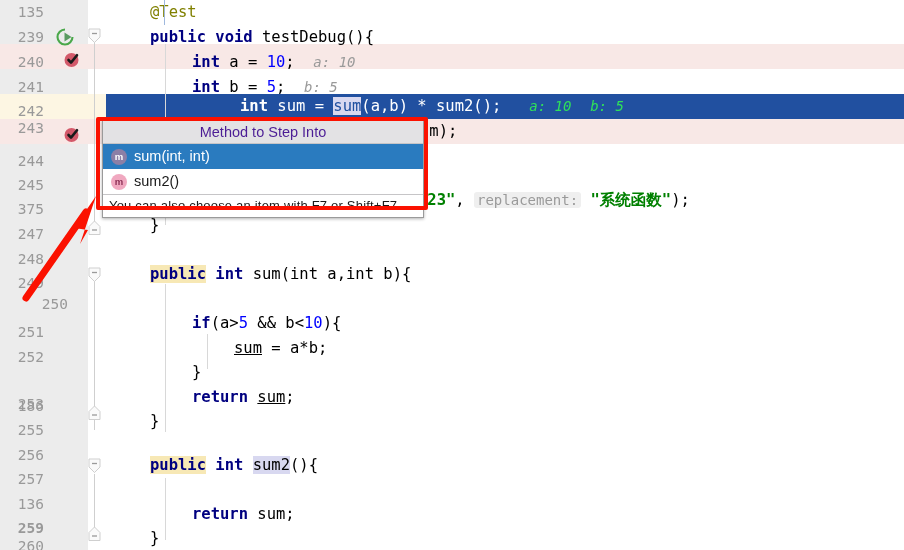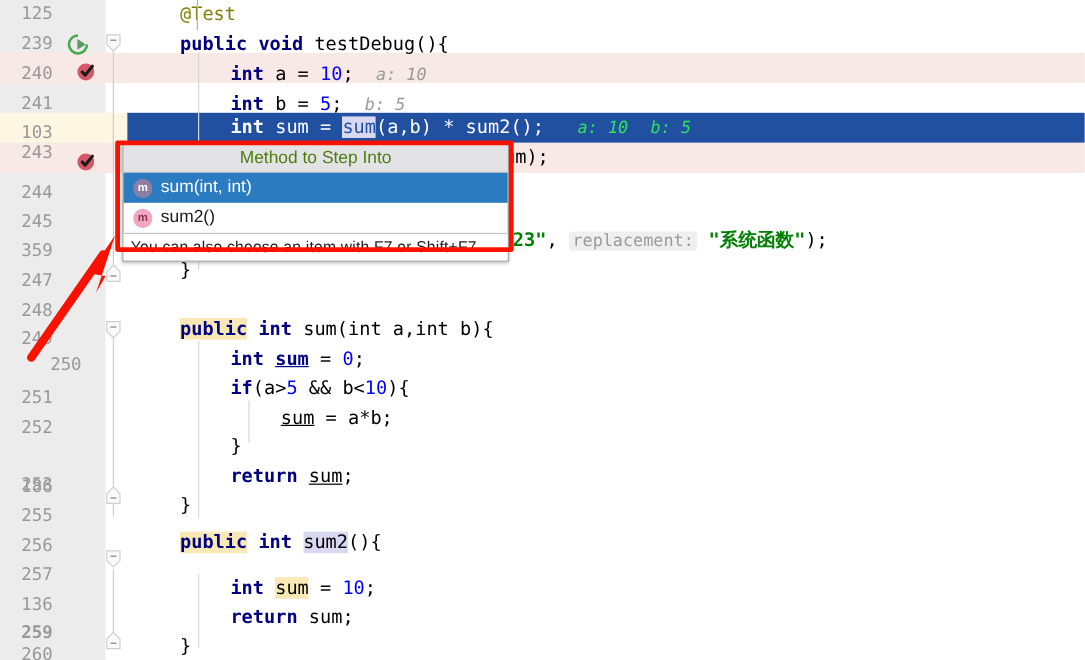--- a/index.html
+++ b/index.html
@@ -53,21 +53,21 @@
   .num{color:#0000ff;}
   .str{color:#008000;font-weight:bold;}
   .ann{color:#808000;}
   .hint{color:#9a9a9a;font-style:italic;font-size:14px;}
   .hintbox{color:#9a9a9a;background:#efefef;border-radius:3px;padding:0 3px;font-style:normal;font-size:14px;}
   .hl-tan{background:#f7e8b5;}
   .hl-lav{background:#d8d8f0;}
   .und{text-decoration:underline;}
 
   
-  .sel-text{color:#ffffff;}
+  .sel-text{color:#ffffff;margin-left:48px;}
   .sel-text .kw{color:#ffffff;font-weight:bold;}
   .sel-hl{background:#d8d8f0;color:#2150a0;}
   .sel-hint{color:#2fe05a;font-style:italic;font-size:14px;}
 
   
   .selbar{position:absolute;top:0;width:3px;height:25px;background:#ffffff;}
 
   
   .gicon{position:absolute;width:22px;height:22px;}
 
@@ -78,21 +78,21 @@
   
   .popup{
     position:absolute;
     background:#ffffff;
     border:1px solid #9a9a9a;
     box-shadow:0 1px 3px rgba(0,0,0,.30);
     font-family:"Liberation Sans", sans-serif;
   }
   .popup-title{
     height:22px;line-height:22px;text-align:center;
-    background:#e3e2e4;color:#4d7c0f;font-size:14.5px;
+    background:#e3e2e4;color:#4c1d95;font-size:14.5px;
     border-bottom:1px solid #c6c5c7;
   }
   .popup-item{
     height:25px;line-height:25px;font-size:14.5px;color:#1a1a1a;
     display:flex;align-items:center;padding-left:8px;
   }
   .popup-item.selected{background:#2a7bbf;color:#ffffff;}
   .micon{
     width:16px;height:16px;border-radius:50%;
     display:inline-flex;align-items:center;justify-content:center;
@@ -126,29 +126,29 @@
   <div class="editor-area"></div>
 
   <div class="row rowbg-bp" style="top:44px;"></div>
   <div class="row rowbg-sel" style="top:94px;left:106px;"></div>
   <div class="row rowbg-bp" style="top:119px;"></div>
 
   <div class="row rowbg-bp" style="top:44px;left:0;width:106px;right:auto;"></div>
   <div class="row rowbg-bp" style="top:119px;left:0;width:106px;right:auto;"></div>
   <div class="row rowbg-cur" style="top:94px;left:0;width:106px;right:auto;"></div>
 
-  <div class="lnum" style="top:0px;">125</div>
+  <div class="lnum" style="top:0px;">135</div>
   <div class="lnum" style="top:25px;">239</div>
   <div class="lnum" style="top:50px;">240</div>
   <div class="lnum" style="top:75px;">241</div>
-  <div class="lnum" style="top:99px;">103</div>
+  <div class="lnum" style="top:99px;">242</div>
   <div class="lnum" style="top:116px;">243</div>
   <div class="lnum" style="top:149px;">244</div>
   <div class="lnum" style="top:173px;text-align:right;">245</div>
-  <div class="lnum" style="top:197px;">359</div>
+  <div class="lnum" style="top:197px;">375</div>
   <div class="lnum" style="top:222px;">247</div>
   <div class="lnum" style="top:247px;">248</div>
   <div class="lnum" style="top:271px;">249</div>
   <div class="lnum" style="top:292px;margin-left:24px;">250</div>
   <div class="lnum" style="top:320px;">251</div>
   <div class="lnum" style="top:345px;">252</div>
   <div class="lnum" style="top:358px;margin-top:34px;">253</div>
   <div class="lnum" style="top:394px;">186</div>
   <div class="lnum" style="top:418px;">255</div>
   <div class="lnum" style="top:443px;">256</div>
@@ -238,35 +238,33 @@
   <div class="code sel-text" style="left:192px;top:94px;"><span class="kw">int</span><span> sum = </span><span class="sel-hl">sum</span><span>(a,b)</span><span> * </span><span>sum2();</span>   <span class="sel-hint">a: 10</span>  <span class="sel-hint">b: 5</span></div>
 
   <div class="code" style="left:420px;top:119px;"><span>um);</span></div>
 
   <div class="code" style="left:418px;top:188px;"><span class="str">123"</span><span>, </span><span class="hintbox">replacement:</span> <span class="str">"系统函数"</span><span>);</span></div>
 
   <div class="code" style="left:150px;top:213px;"><span>}</span></div>
 
   <div class="code" style="left:150px;top:262px;"><span class="kw hl-tan">public</span> <span class="kw">int</span><span> sum(int a,int b){</span></div>
 
-  <div class="code" style="left:192px;top:287px;"><span class="kw">int</span> <span class="kw und">sum</span><span> = </span><span class="num">0</span><span>;</span></div>
 
   <div class="code" style="left:192px;top:311px;"><span class="kw">if</span><span>(a&gt;</span><span class="num">5</span><span> &amp;&amp; b&lt;</span><span class="num">10</span><span>){</span></div>
 
   <div class="code" style="left:234px;top:336px;"><span class="und">sum</span><span> = a*b;</span></div>
 
   <div class="code" style="left:192px;top:360px;"><span>}</span></div>
 
   <div class="code" style="left:192px;top:385px;"><span class="kw">return</span> <span class="und">sum</span><span>;</span></div>
 
   <div class="code" style="left:150px;top:409px;"><span>}</span></div>
 
-  <div class="code" style="left:150px;top:440px;"><span class="kw hl-tan">public</span> <span class="kw">int</span> <span class="hl-lav">sum2</span><span>(){</span></div>
-
-  <div class="code" style="left:192px;top:478px;"><span class="kw">int</span> <span class="hl-tan">sum</span><span> = </span><span class="num">10</span><span>;</span></div>
+  <div class="code" style="left:150px;top:453px;"><span class="kw hl-tan">public</span> <span class="kw">int</span> <span class="hl-lav">sum2</span><span>(){</span></div>
+
 
   <div class="code" style="left:192px;top:502px;"><span class="kw">return</span><span> sum;</span></div>
 
   <div class="code" style="left:150px;top:526px;"><span>}</span></div>
 
   <div class="popup" style="left:102px;top:120px;width:320px;">
     <div class="popup-title">Method to Step Into</div>
     <div class="popup-item selected">
       <span class="micon purple">m</span>
       <span>sum(int, int)</span>

